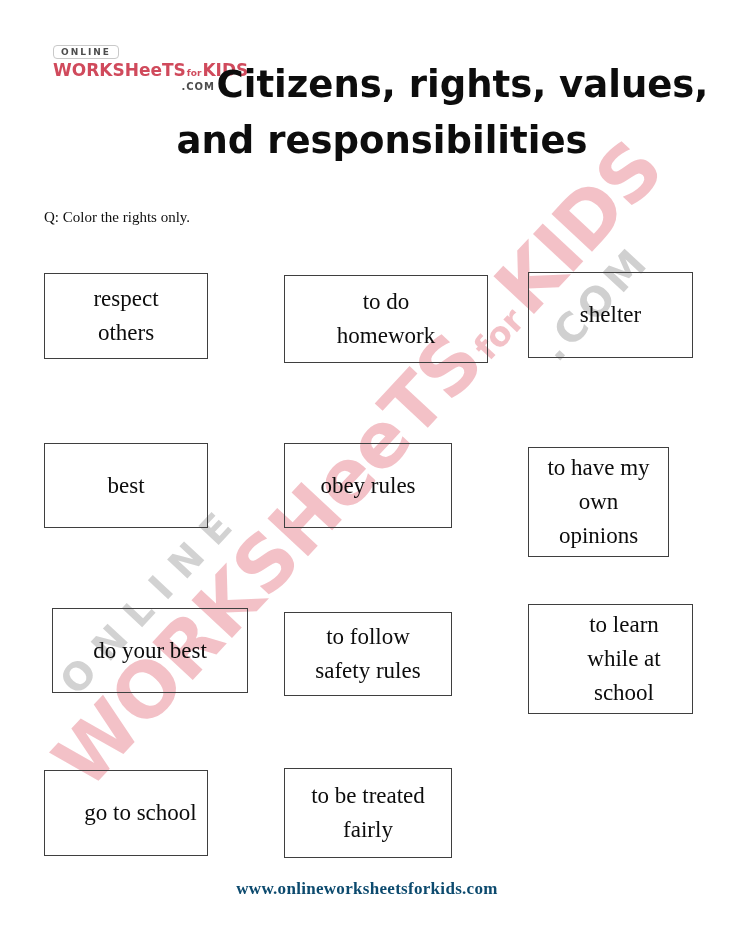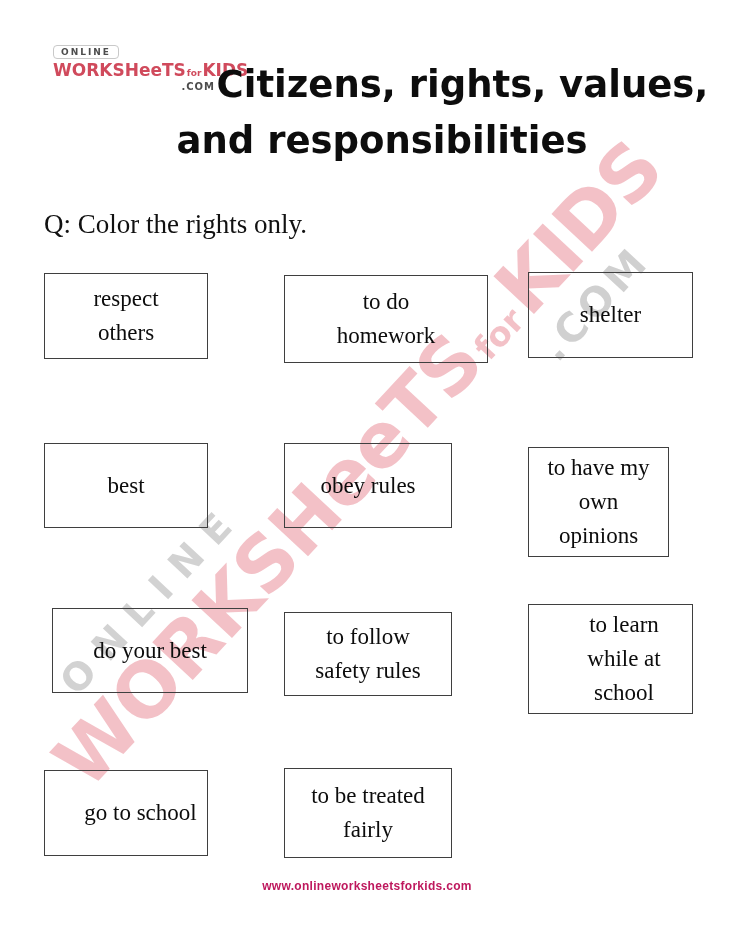--- a/index.html
+++ b/index.html
@@ -104,21 +104,21 @@
     white-space:nowrap;
     margin-top:19px;
   }
   .title-line1{left:210px;width:505px;top:44px;}
   .title-line2{left:30px;width:704px;top:100px;}
 
   
   .question{
     position:absolute;
     left:44px;top:209px;
-    font-size:27px;
+    font-size:15px;
     color:#111;
     z-index:2;
   }
 
   
   .word-box{
     position:absolute;
     border:1.5px solid #3f3f3f;
     background:transparent;
     display:flex;align-items:center;justify-content:center;
@@ -143,24 +143,24 @@
   .b-r3c3{left:528px;top:604px;width:165px;height:110px;padding-left:27px;}
   .b-r4c1{left:44px;top:770px;width:164px;height:86px;padding-left:29px;}
   .b-r4c2{left:284px;top:768px;width:168px;height:90px;}
   .b-r4c3{left:528px;top:768px;width:165px;height:87px;}
 
   
   .footer{
     position:absolute;
     left:0;top:879px;width:100%;
     text-align:center;
-    font-family:Liberation Sans, sans-serif;
+    font-family:Liberation Serif, serif;
     font-weight:700;
-    font-size:12px;
-    color:#be185d;
+    font-size:17px;
+    color:#0c4a6e;
     letter-spacing:0.3px;
     z-index:2;
   }
 </style>
 </head>
 <body>
 
 <div class="page">
 
   <div class="watermark">

